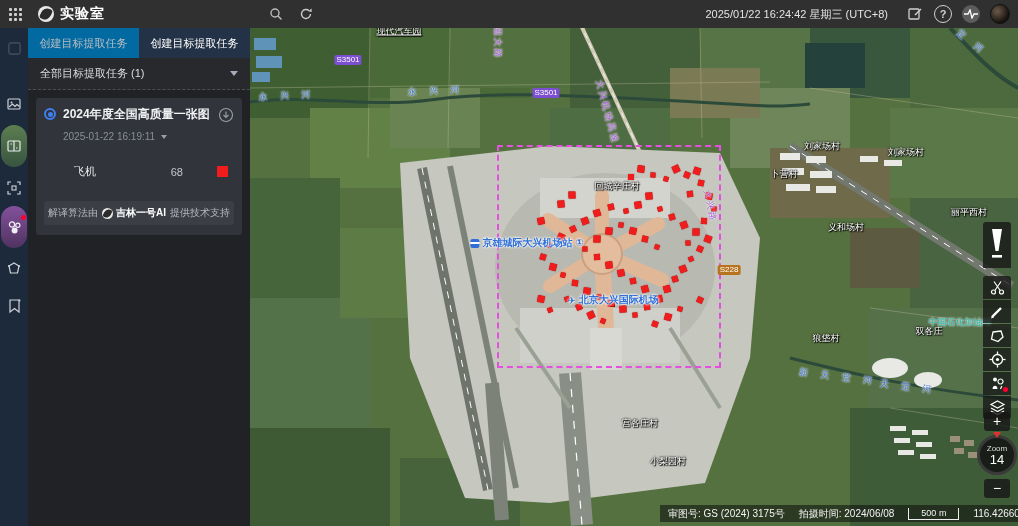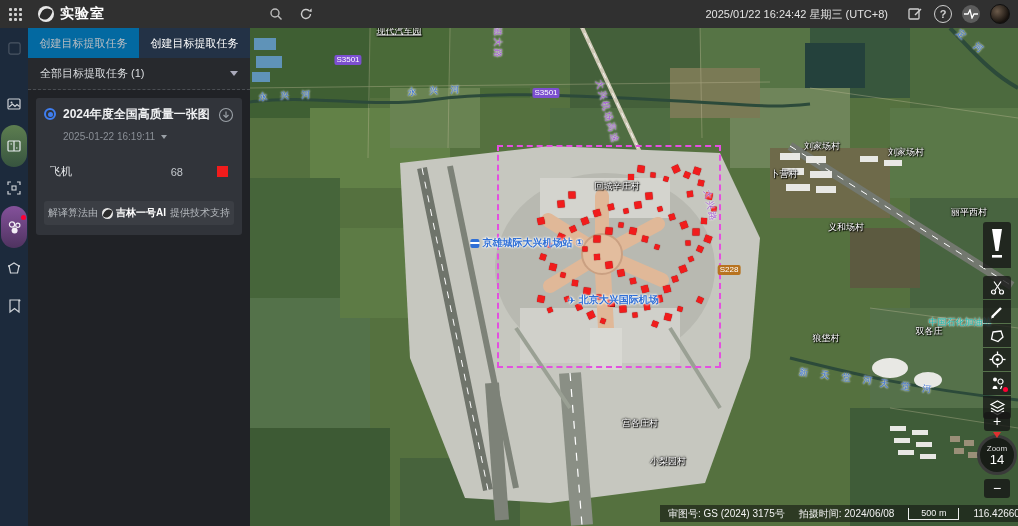--- a/index.html
+++ b/index.html
@@ -47,21 +47,21 @@
   .card-head { display:flex; align-items:flex-start; gap:7px; }
   .radio { width:12px; height:12px; border-radius:50%; border:2px solid #3f7ef0; display:flex; align-items:center; justify-content:center; margin-top:1px; cursor:pointer; flex:none; }
   .radio i { width:5px; height:5px; border-radius:50%; background:#3f7ef0; }
   .card-title { color:#f0f1f3; font-size:12px; font-weight:bold; line-height:14px; flex:1; }
   .card-sub { display:flex; align-items:center; gap:6px; margin:4px 0 0 19px; }
   .card-time { color:#8a8f96; font-size:10px; }
   .chev-sm { width:0; height:0; border-left:3.5px solid transparent; border-right:3.5px solid transparent; border-top:4px solid #9aa0a6; cursor:pointer; }
   .dl-btn { margin-left:auto; cursor:pointer; }
   .tbl { margin:12px 4px 0 4px; }
   .tbl-head { display:flex; justify-content:space-between; color:#9ba0a6; font-size:10px; padding:0 2px 6px 2px; border-bottom:1px solid #4a4d52; }
-  .tbl-row { display:flex; align-items:center; font-size:11px; color:#e8eaec; padding:10px 2px 6px 2px; }
+  .tbl-row { display:flex; align-items:center; font-size:11px; color:#e8eaec; padding:10px 2px 6px 2px;margin-left:24px; }
   .tbl-row .cnt { color:#c3c7cc; margin-left:auto; margin-right:34px; }
   .swatch { width:11px; height:11px; flex:none; }
   .card-footer { margin-top:16px; background:#3b3e44; border-radius:3px; height:24px; display:flex; align-items:center; justify-content:center; gap:4px; font-size:10px; color:#b4b8bd; cursor:pointer; }
   .brand { color:#fff; font-weight:bold; display:flex; align-items:center; gap:3px; }
   .logo-mini { width:11px; height:11px; border-radius:50%; background:#e8e8e8; position:relative; overflow:hidden; flex:none; }
   .logo-mini::after { content:""; position:absolute; left:2px; top:1px; width:7px; height:9px; background:#2b2b2b; border-radius:60% 20% 60% 20%; transform:rotate(25deg); }
 
   
   .map { position:absolute; left:250px; top:28px; width:768px; height:498px; overflow:hidden; background:#55713f; }
   .map svg.bg { position:absolute; left:0; top:0; }

